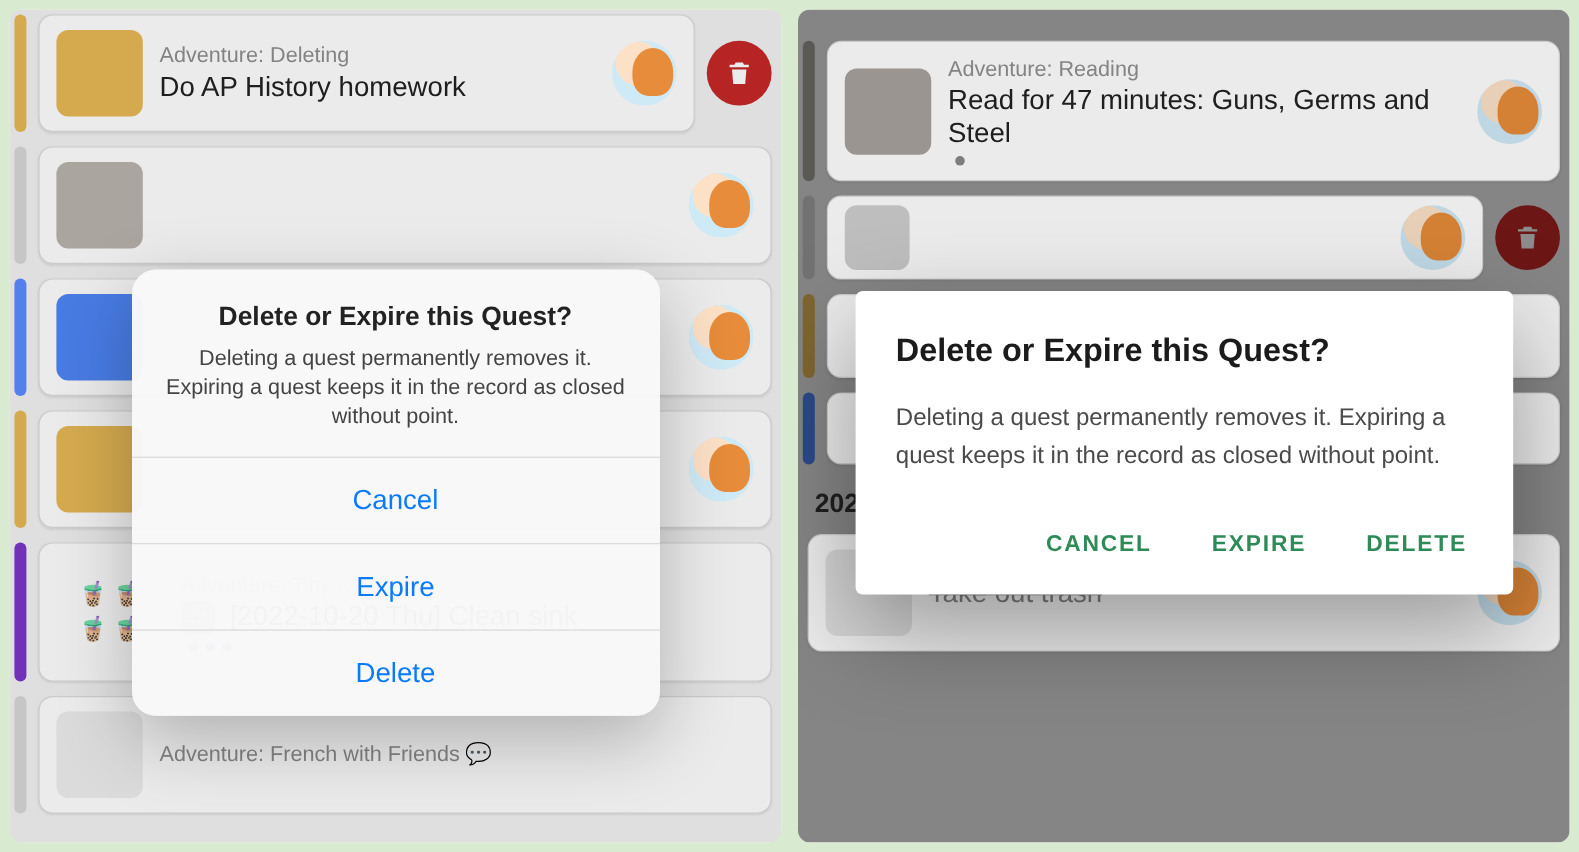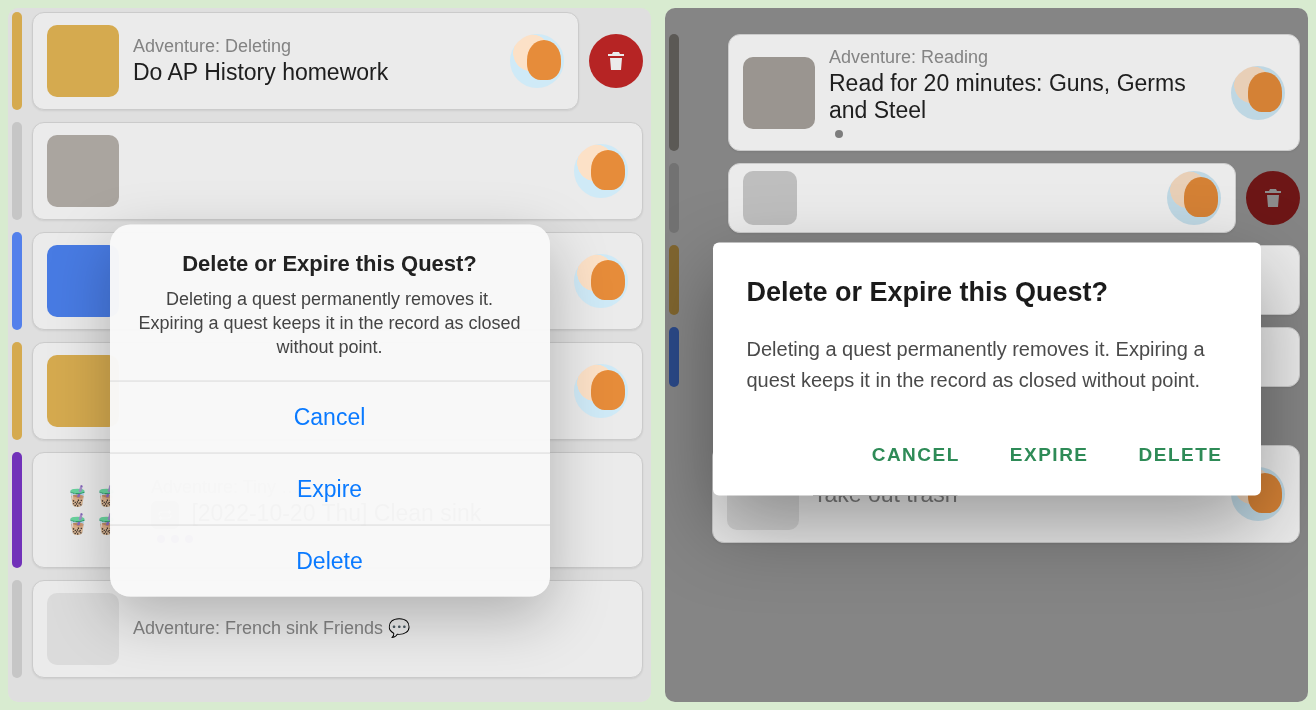--- a/index.html
+++ b/index.html
@@ -101,21 +101,21 @@
   .mat-dialog .msg { font-size:20px; color:#4a4a4a; line-height:1.55; margin-bottom:34px;}
   .mat-actions { display:flex; justify-content:flex-end; gap:42px; }
   .mat-actions .btn {
     font-size:19px; font-weight:700; letter-spacing:1.5px;
     color:#2e8b57; text-transform:uppercase;
     padding:14px 4px;
   }
 
   
   .phone.right .list .card,
-  .phone.right .date-header { filter:brightness(0.92);margin-left:39px; }
+  .phone.right .date-header { filter:brightness(0.92); }
   .phone.right::before{
     content:""; position:absolute; inset:0;
     background:rgba(0,0,0,0.45);
   }
   .phone.left::before{
     content:""; position:absolute; inset:0;
     background:rgba(0,0,0,0.08);
   }
 
   
@@ -208,21 +208,21 @@
           </div>
         </div>
       </div>
     </div>
 
     <div class="card-row">
       <div class="sidebar-tag" style="background:#d7d7d7"></div>
       <div class="card">
         <div class="thumb" style="background:#eeeeee"></div>
         <div class="card-text">
-          <div class="adv">Adventure: French sink Friends 💬</div>
+          <div class="adv">Adventure: French with Friends 💬</div>
         </div>
       </div>
     </div>
 
   </div>
 
   <div class="ios-sheet">
     <div class="hdr">
       <div class="ttl">Delete or Expire this Quest?</div>
       <div class="msg">Deleting a quest permanently removes it. Expiring a quest keeps it in the record as closed without point.</div>
@@ -236,21 +236,21 @@
 <div class="phone right">
   <div class="list">
     <div style="height:10px;border-radius:4px;margin:0 0 0 8px;width:30px"></div>
 
     <div class="card-row">
       <div class="sidebar-tag" style="background:#a7a29c"></div>
       <div class="card">
         <div class="thumb" style="background:#a7a29c"></div>
         <div class="card-text">
           <div class="adv">Adventure: Reading</div>
-          <div class="title">Read for 20 minutes: Guns, Germs and Steel</div>
+          <div class="title">Read for 47 minutes: Guns, Germs and Steel</div>
           <div class="dots">
               <span class="dot"></span>
             </div>
         </div>
         <div class="avatar"></div>
       </div>
     </div>
 
     <div class="card-row">
       <div class="sidebar-tag" style="background:#cfcfcf"></div>

